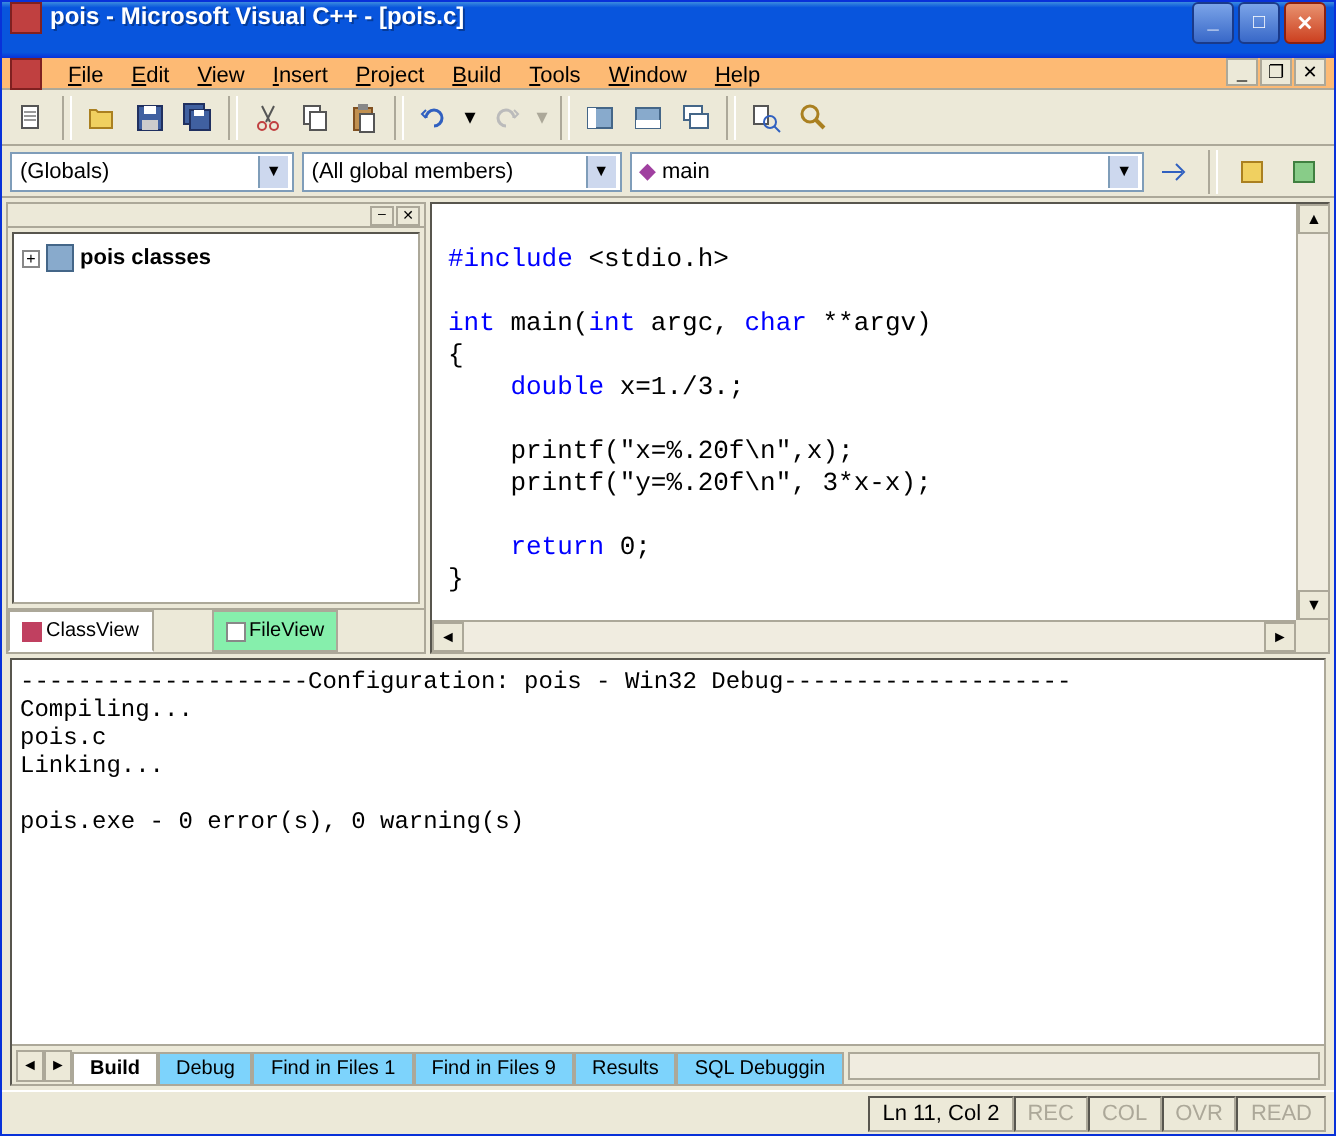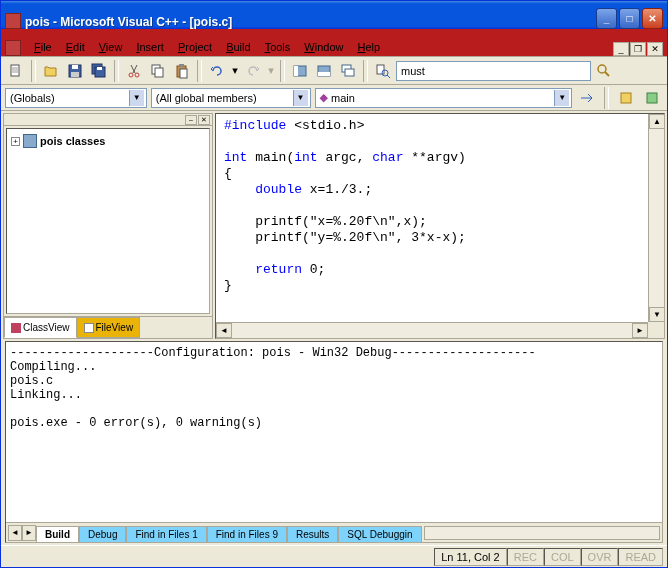--- a/index.html
+++ b/index.html
@@ -1,24 +1,24 @@
 <!DOCTYPE html>
 <html><head>
 <meta charset="utf-8">
 <style>
 * { box-sizing: border-box; margin: 0; padding: 0; }
 body { font-family: Tahoma, sans-serif; font-size: 11px; background: #3a6ea5; width: 668px; height: 568px; overflow: hidden; }
 .window { width: 668px; height: 568px; background: #ece9d8; border: 1px solid #0831d9; display: flex; flex-direction: column; }
-.titlebar { height: 28px; background: linear-gradient(to bottom, #3c8cde 0%, #0855dd 10%, #0855dd 90%, #0831d9 100%); display: flex; align-items: flex-end; padding: 0 4px; color: white; }
+.titlebar { height: 28px; background: linear-gradient(to bottom, #3c8cde 0%, #0855dd 10%, #0855dd 90%, #0831d9 100%); display: flex; align-items: flex-start; padding: 0 4px; color: white; }
 .titlebar-icon { width: 16px; height: 16px; background: #c04040; border: 1px solid #802020; margin-right: 4px; }
 .titlebar-text { flex: 1; font-weight: bold; font-size: 12px; text-shadow: 1px 1px 0 rgba(0,0,0,0.3); }
 .window-controls { display: flex; gap: 2px; }
 .win-btn { width: 21px; height: 21px; background: linear-gradient(to bottom, #7ba4e8, #3868c8); border: 1px solid #1a3a8a; border-radius: 3px; color: white; font-family: Marlett, sans-serif; font-size: 10px; display: flex; align-items: center; justify-content: center; cursor: pointer; font-weight: bold; }
 .win-btn.close { background: linear-gradient(to bottom, #e8926f, #cc4020); border-color: #8a2010; }
-.menubar { height: 28px; background: #b91c1c; border-bottom: 1px solid #aca899; display: flex; align-items: flex-end; padding: 0 4px; }
+.menubar { height: 16px; background: #fdba74; border-bottom: 1px solid #aca899; display: flex; align-items: flex-start; padding: 0 4px; }
 .app-icon-sm { width: 16px; height: 16px; background: #c04040; margin-right: 6px; border: 1px solid #802020; }
 .menu-item { padding: 3px 7px; cursor: pointer; }
 .menu-item u { text-decoration: underline; }
 .mdi-controls { margin-left: auto; display: flex; gap: 1px; }
 .mdi-btn { width: 16px; height: 14px; background: #ece9d8; border: 1px solid #aca899; font-size: 9px; display: flex; align-items: center; justify-content: center; cursor: pointer; }
 .toolbar { height: 28px; background: #ece9d8; border-bottom: 1px solid #aca899; display: flex; align-items: center; padding: 2px 4px; gap: 2px; }
 .tb-sep { width: 5px; height: 22px; border-left: 1px solid #aca899; border-right: 1px solid #fff; margin: 0 2px; }
 .tb-btn { width: 22px; height: 22px; border: 1px solid transparent; display: flex; align-items: center; justify-content: center; cursor: pointer; }
 .tb-combo { height: 20px; border: 1px solid #7f9db9; background: white; padding: 1px 4px; font-size: 11px; }
 .toolbar2 { height: 26px; background: #ece9d8; border-bottom: 1px solid #aca899; display: flex; align-items: center; padding: 2px 4px; gap: 4px; }
@@ -27,26 +27,26 @@
 .main-area { flex: 1; display: flex; flex-direction: column; background: #ece9d8; }
 .upper { display: flex; height: 230px; }
 .sidebar { width: 210px; background: #ece9d8; border: 1px solid #aca899; margin: 2px; display: flex; flex-direction: column; }
 .sidebar-header { height: 12px; background: #ece9d8; border-bottom: 1px solid #aca899; display: flex; justify-content: flex-end; align-items: center; padding-right: 2px; gap: 1px; }
 .sb-hdr-btn { width: 12px; height: 10px; border: 1px solid #aca899; font-size: 7px; display: flex; align-items: center; justify-content: center; cursor: pointer; }
 .tree-area { flex: 1; background: white; border: 1px inset #aca899; margin: 2px; padding: 4px; overflow: auto; }
 .tree-item { display: flex; align-items: center; gap: 3px; padding: 1px 0; }
 .tree-exp { width: 9px; height: 9px; border: 1px solid #888; font-size: 8px; line-height: 7px; text-align: center; cursor: pointer; }
 .tree-icon { width: 14px; height: 14px; background: #88aacc; border: 1px solid #446688; }
 .tree-label { font-weight: bold; }
-.sidebar-tabs { height: 22px; background: #ece9d8; display: flex; border-top: 1px solid #aca899; }
-.sb-tab { padding: 3px 6px; border: 1px solid #aca899; background: #eab308; font-size: 10px; cursor: pointer; display: flex; align-items: center; gap: 2px; }
+.sidebar-tabs { height: 22px; background: #ece9d8; display: flex; border-top: 1px solid #aca899; gap: 29px; }
+.sb-tab { padding: 3px 6px; border: 1px solid #aca899; background: #86efac; font-size: 10px; cursor: pointer; display: flex; align-items: center; gap: 2px; }
 .sb-tab.active { background: white; border-bottom: 1px solid white; }
 .sb-tab-icon { width: 10px; height: 10px; }
 .code-area { flex: 1; background: white; border: 1px inset #aca899; margin: 2px 2px 2px 0; position: relative; overflow: hidden; }
-.code-content { padding: 4px 8px; font-family: 'Courier New', monospace; font-size: 13px; line-height: 16px; white-space: pre; }
+.code-content { padding: 20px 8px; font-family: 'Courier New', monospace; font-size: 13px; line-height: 16px; white-space: pre; }
 .kw-pp { color: #0000ff; }
 .kw { color: #0000ff; }
 .scrollbar-h { position: absolute; bottom: 0; left: 0; right: 16px; height: 16px; background: #ece9d8; border-top: 1px solid #aca899; display: flex; }
 .sb-arrow { width: 16px; height: 15px; background: #ece9d8; border: 1px solid #aca899; font-size: 8px; display: flex; align-items: center; justify-content: center; cursor: pointer; }
 .sb-track { flex: 1; background: #f0ece0; }
 .scrollbar-v { position: absolute; top: 0; right: 0; bottom: 16px; width: 16px; background: #ece9d8; border-left: 1px solid #aca899; display: flex; flex-direction: column; }
 .sb-corner { position: absolute; bottom: 0; right: 0; width: 16px; height: 16px; background: #ece9d8; }
 .output-area { flex: 1; background: white; border: 1px inset #aca899; margin: 0 4px 2px 4px; position: relative; display: flex; flex-direction: column; }
 .output-content { flex: 1; padding: 4px; font-family: 'Courier New', monospace; font-size: 12px; line-height: 14px; white-space: pre; overflow: hidden; }
 .output-tabs { height: 20px; background: #ece9d8; border-top: 1px solid #aca899; display: flex; align-items: center; padding: 0 2px; }
@@ -175,21 +175,20 @@
         </svg>
       </div>
     <div class="tb-sep"></div>
     <div class="tb-btn">
         <svg class="icon-svg" viewBox="0 0 16 16">
           <rect x="2" y="2" width="7" height="9" fill="#fff" stroke="#555"></rect>
           <circle cx="10" cy="10" r="3" fill="none" stroke="#3060c0"></circle>
           <path d="M12 12l3 3" stroke="#3060c0"></path>
         </svg>
       </div>
-    <input class="tb-combo" style="width: 195px;" value="must">
     <div class="tb-btn">
         <svg class="icon-svg" viewBox="0 0 16 16">
           <circle cx="6" cy="6" r="4" fill="none" stroke="#aa8020" stroke-width="1.5"></circle>
           <path d="M9 9l4 4" stroke="#aa8020" stroke-width="2"></path>
         </svg>
       </div>
   </div>
 
   <div class="toolbar2">
     <div class="combo2" style="width:142px;">

